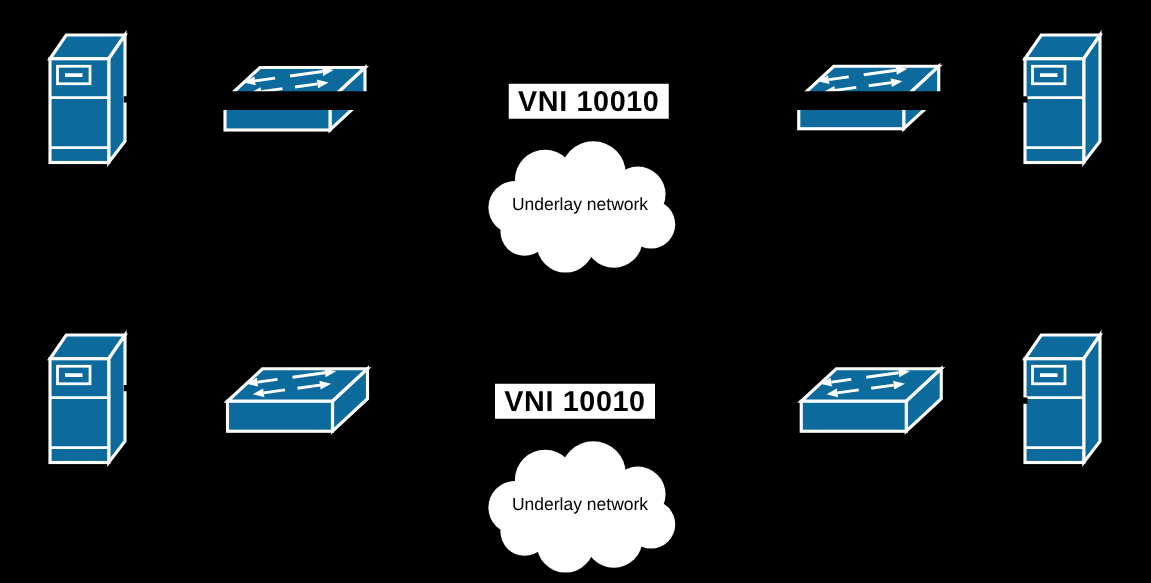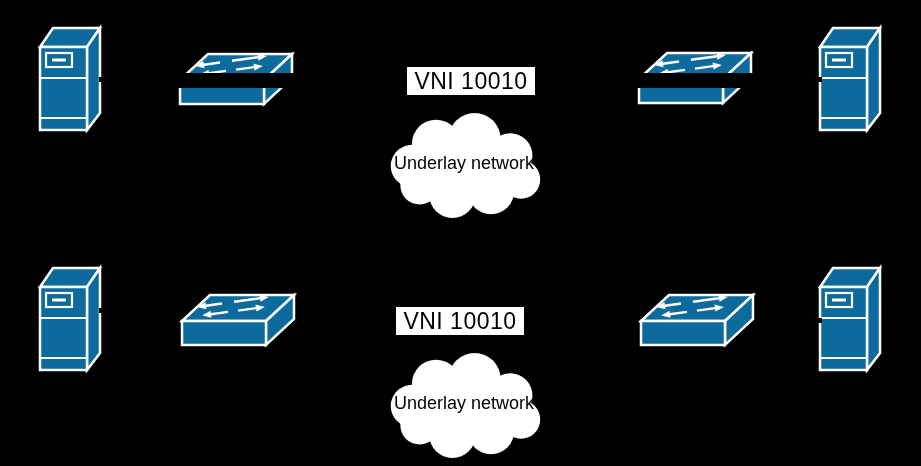--- a/index.html
+++ b/index.html
@@ -16,36 +16,36 @@
   
   .fill-blue   { fill: var(--device-blue, #0d6a9c); }
   .stroke-white{ stroke: var(--device-outline, #fff); }
   .fill-white  { fill: var(--device-outline, #fff); }
 
   .link-line { background: var(--link-line, #000); }
 
   .vni-label {
     background: var(--label-bg, #fff);
     color: var(--label-text, #000);
-    font-weight: normal;
+    font-weight: bold;
     font-size: 23px;
     display: flex;
     align-items: center;
     justify-content: center;
     letter-spacing: 0.5px;
   }
   .cloud-wrap svg { position: absolute; left: 0; top: 0; }
   .cloud-label {
     position: absolute;
     left: 0; right: 0;
     top: 47%;
     transform: translateY(-50%);
     text-align: center;
     color: var(--label-text, #000);
-    font-size: 18px;
+    font-size: 14px;
     z-index: 2;
   }
 </style>
 </head>
 <body>
 
 <svg width="0" height="0" style="position:absolute" aria-hidden="true">
   <defs>
 
     <symbol id="sym-server" viewBox="0 0 70 112">

